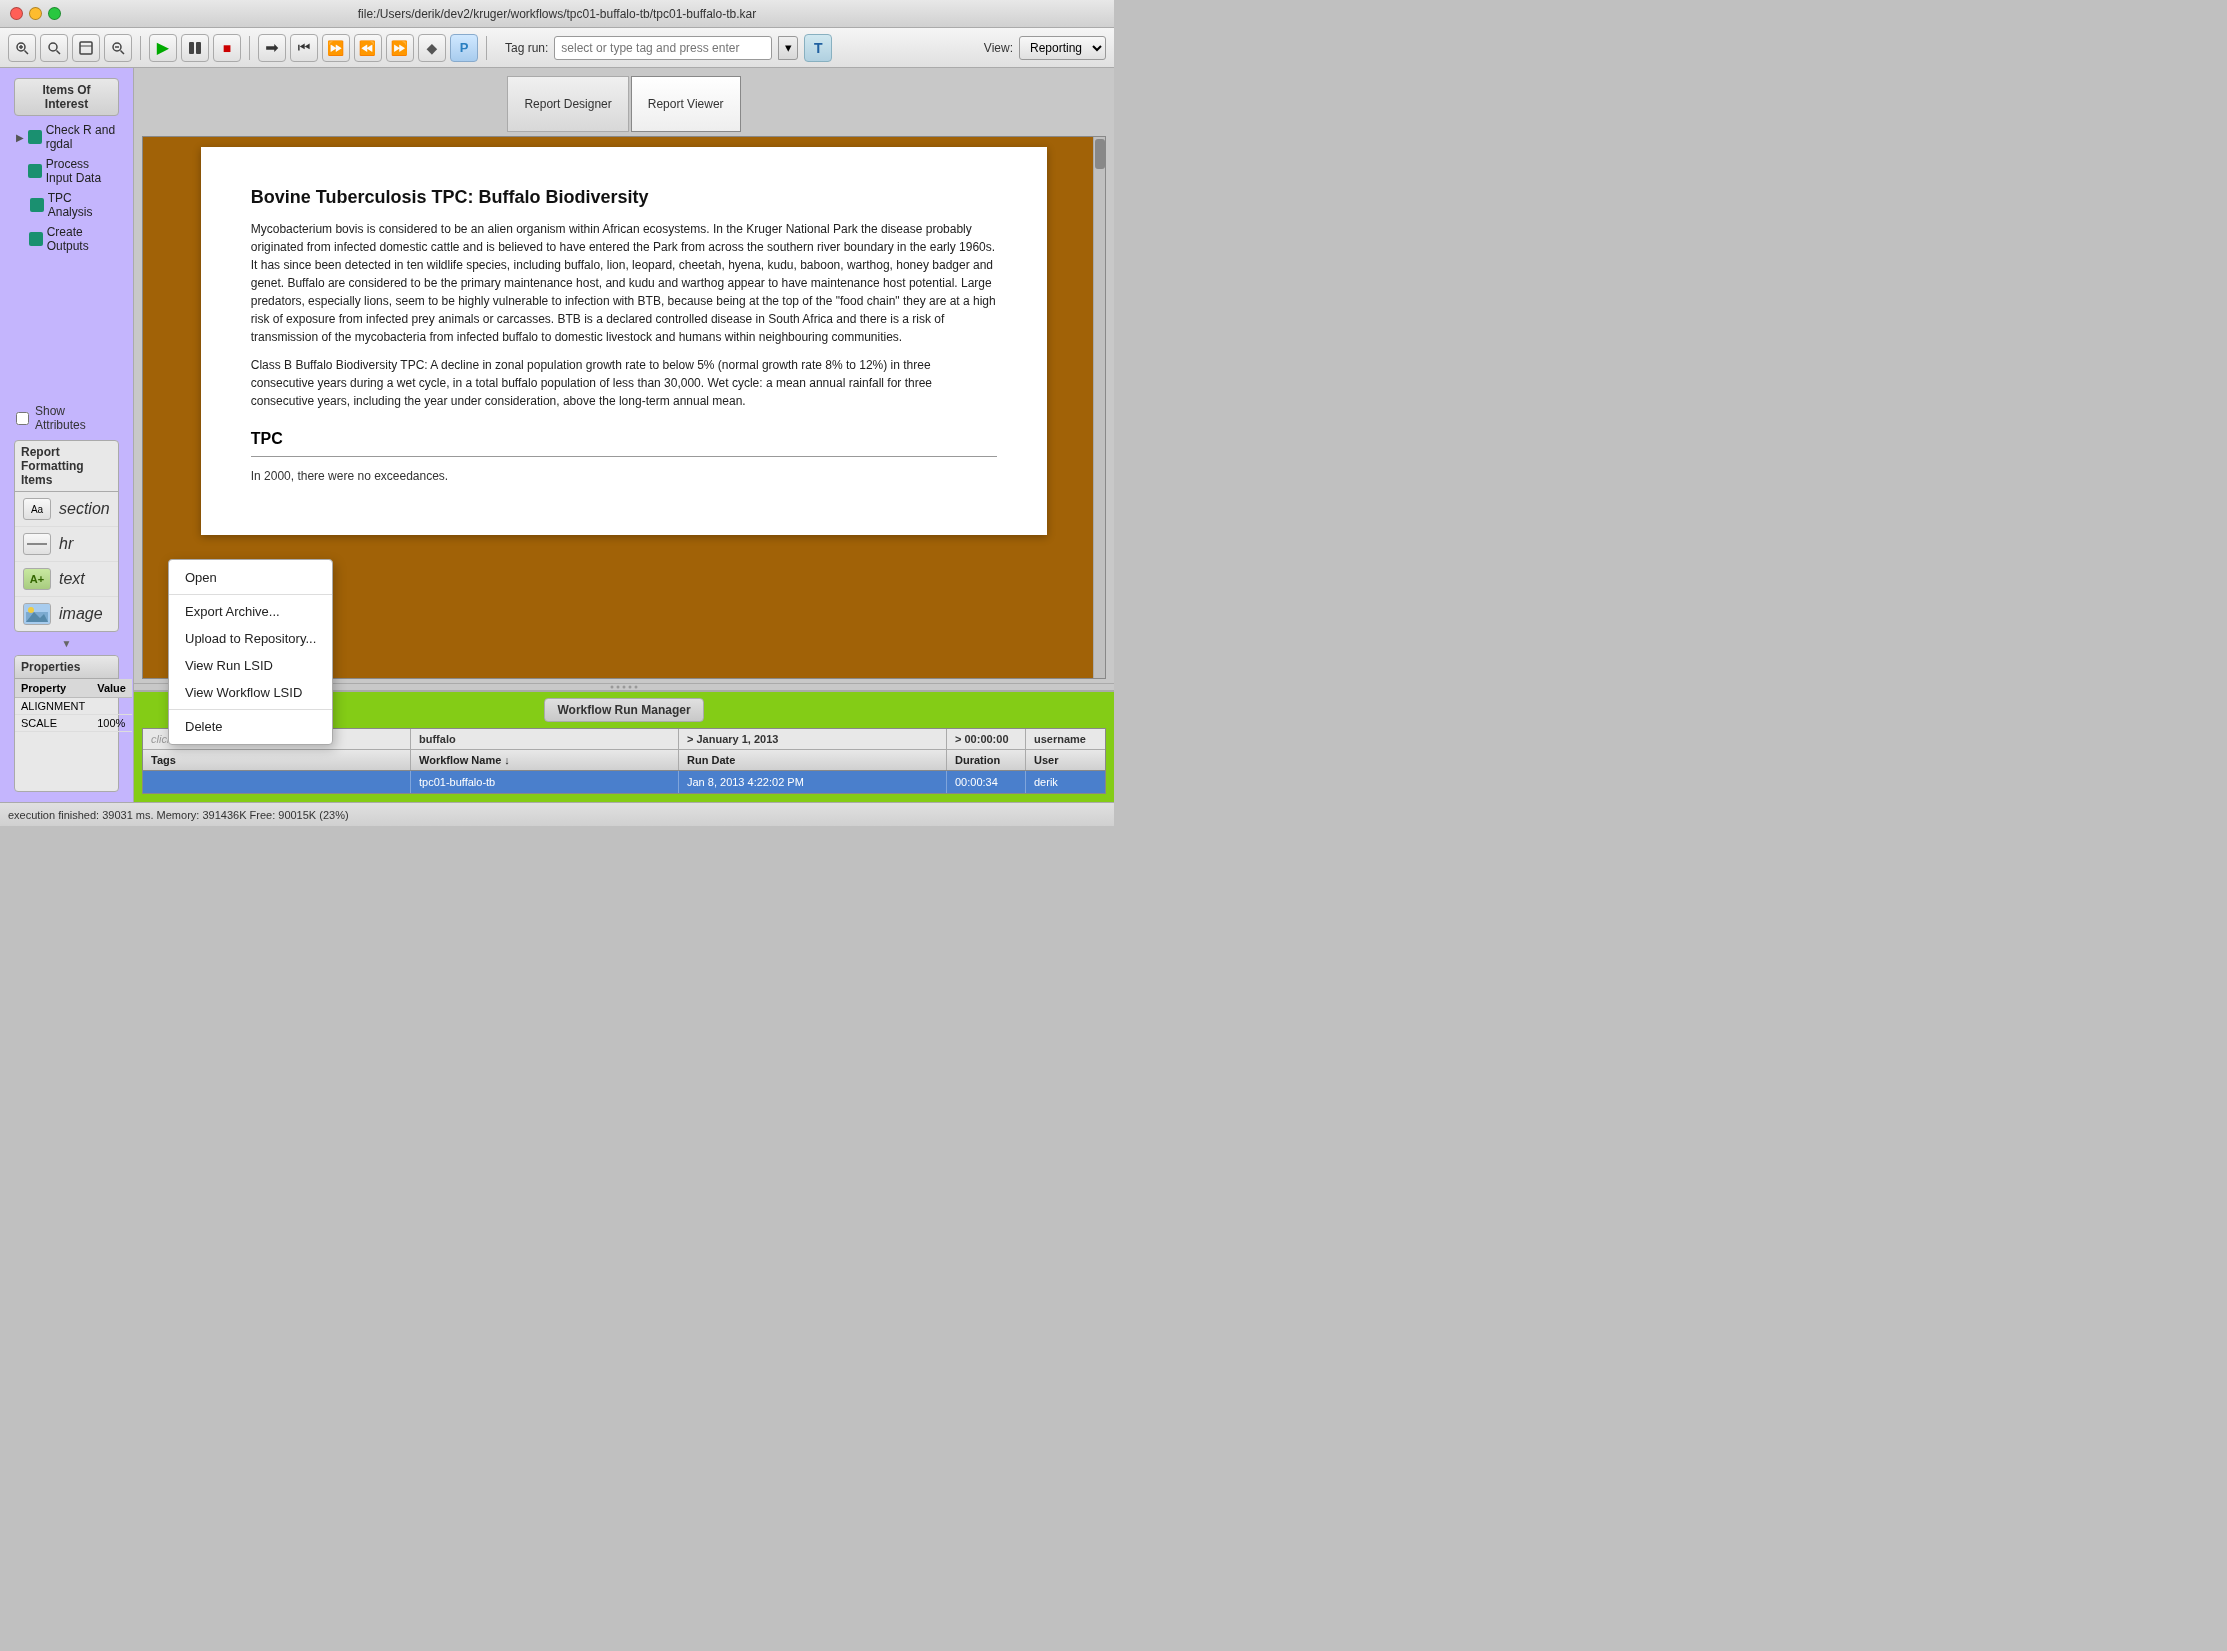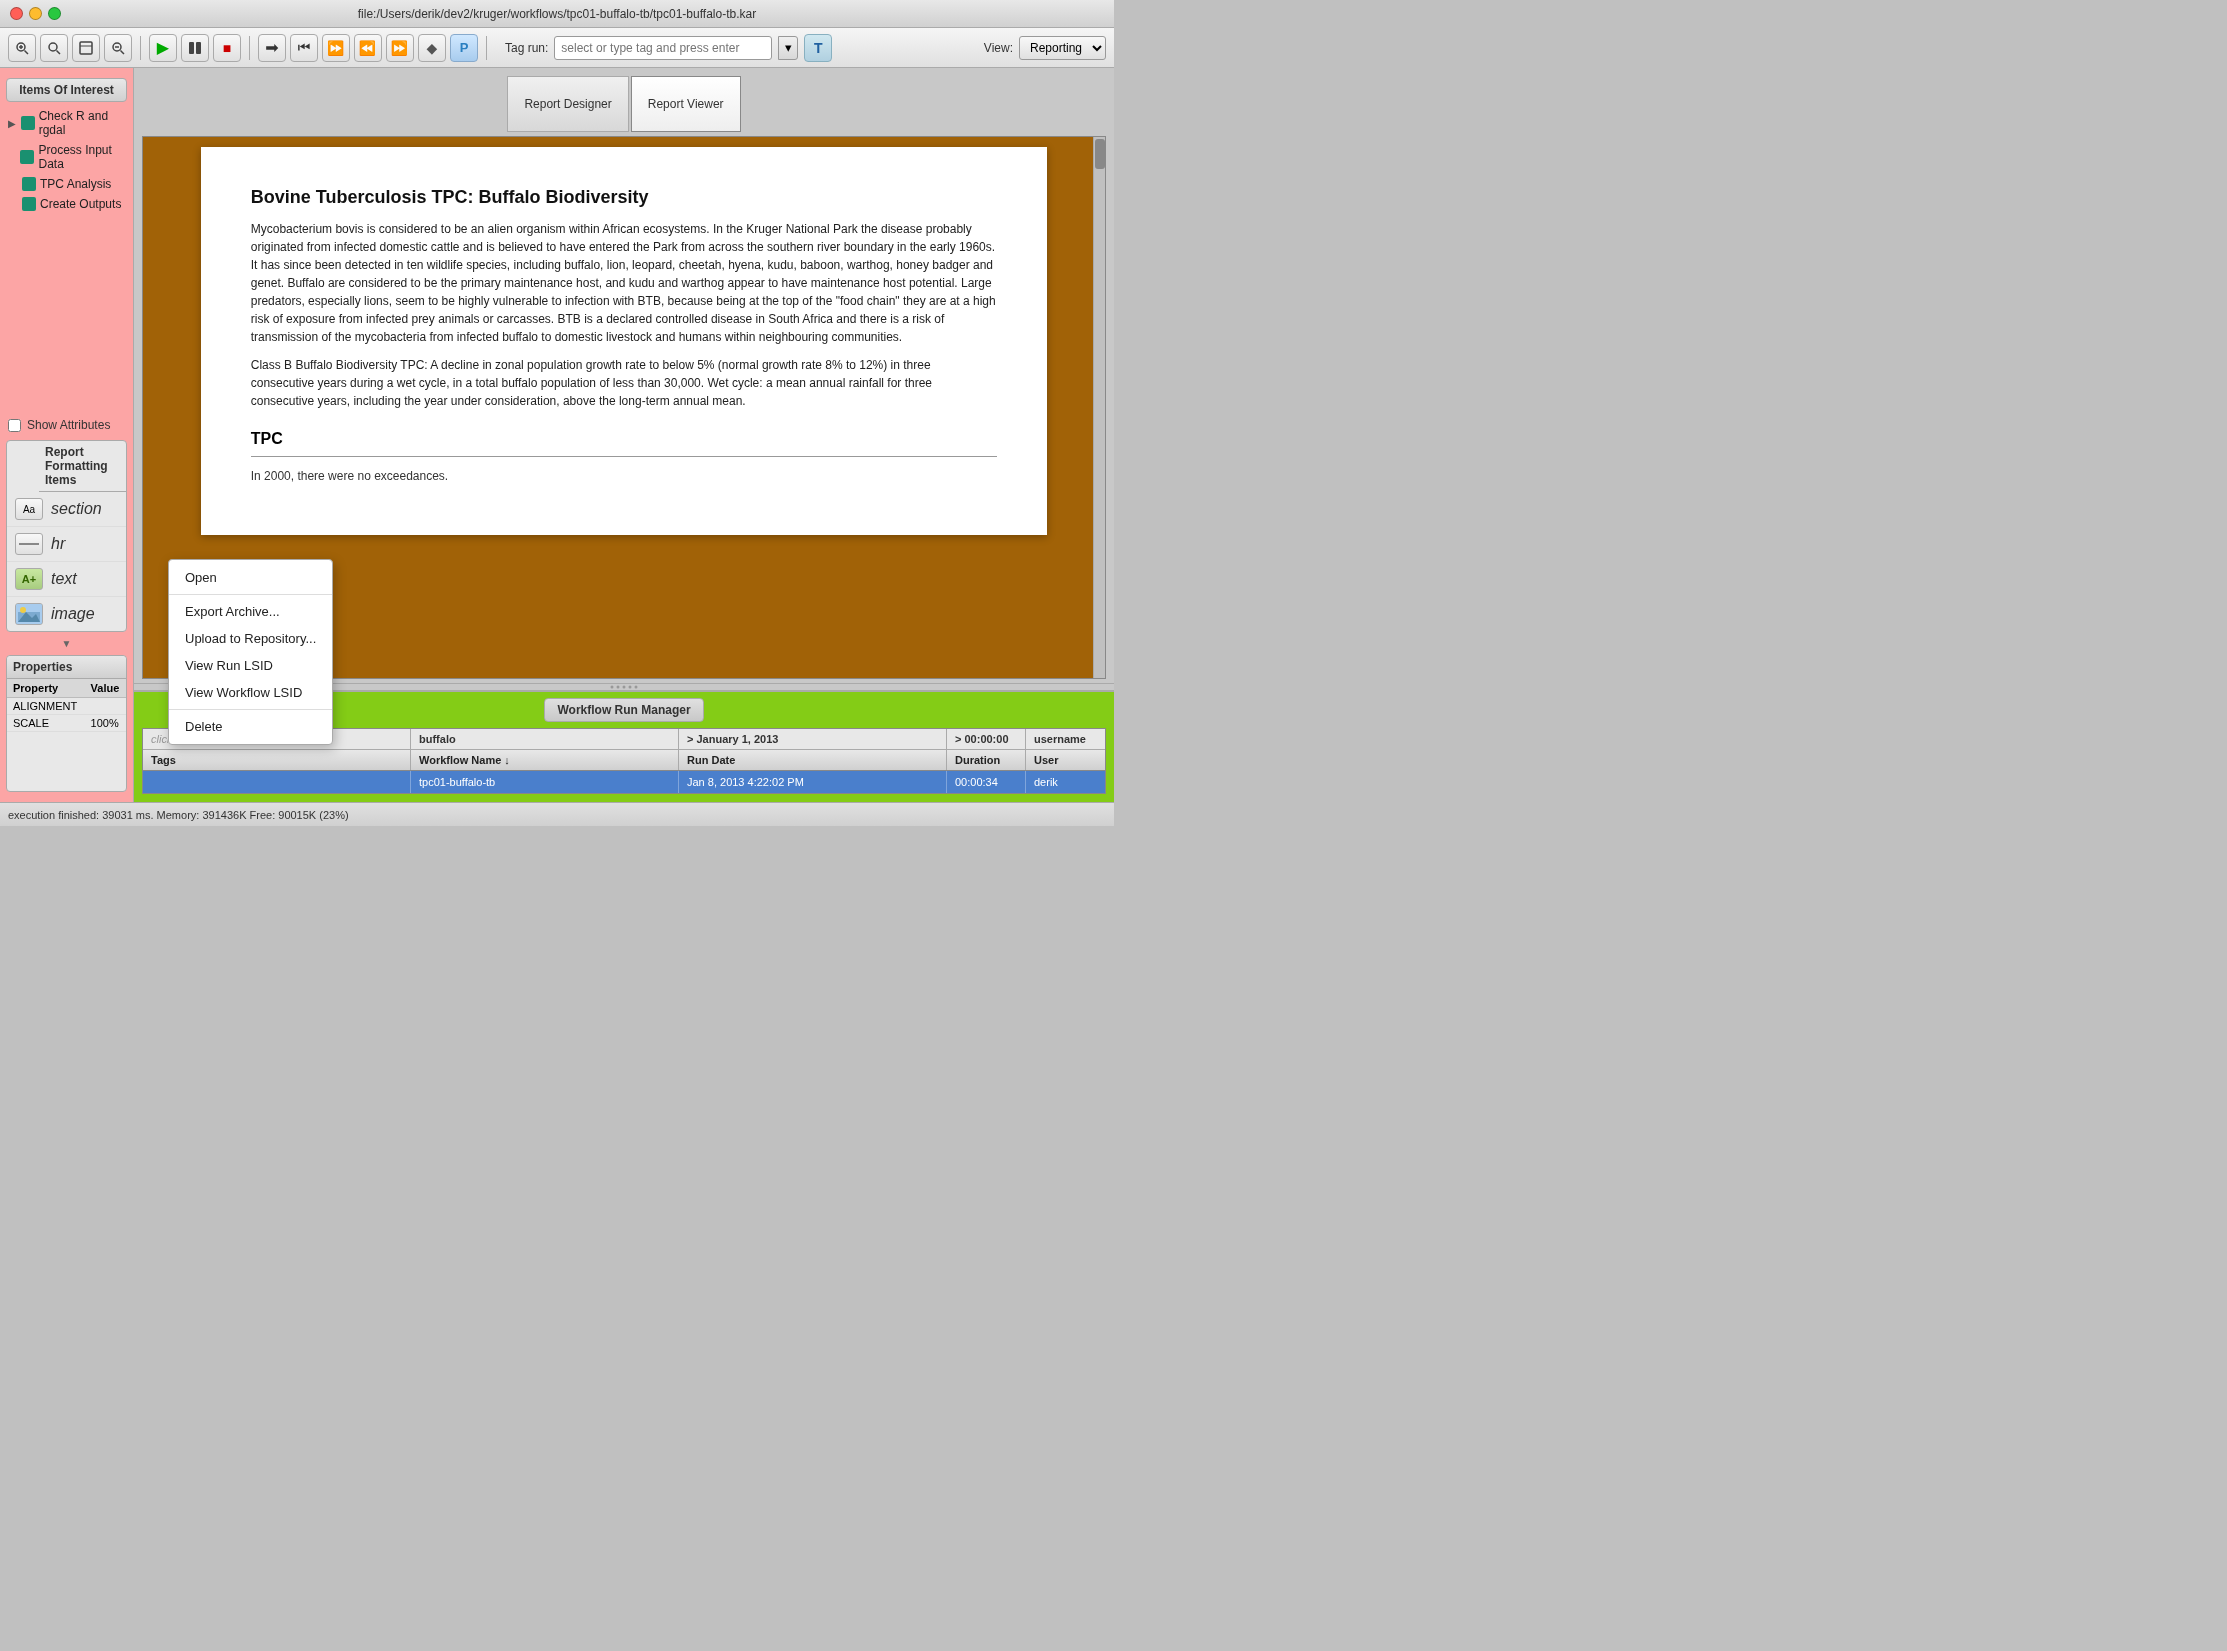--- a/index.html
+++ b/index.html
@@ -132,25 +132,25 @@
 
     
     #main-area {
       display: flex;
       height: calc(826px - 28px - 40px - 24px);
     }
 
     
     #left-panel {
       width: 134px;
-      background: #fca5a5;
+      background: #c4b5fd;
       border-right: 1px solid #aaa;
       display: flex;
       flex-direction: column;
-      padding: 6px 0;
+      padding: 6px 8px;
     }
 
     #items-of-interest {
       background: linear-gradient(to bottom, #e8e8e8, #d0d0d0);
       border: 1px solid #aaa;
       border-radius: 4px;
       margin: 4px 6px;
       padding: 4px 6px;
       font-size: 12px;
       font-weight: bold;
@@ -199,21 +199,20 @@
       border-radius: 4px;
       margin: 4px 6px;
       background: #e8e8e8;
     }
     #report-formatting-title {
       font-size: 12px;
       font-weight: bold;
       color: #333;
       padding: 4px 6px;
       border-bottom: 1px solid #aaa;
-      margin-left: 32px;
     }
     .formatting-item {
       display: flex;
       align-items: center;
       padding: 6px 8px;
       gap: 8px;
       cursor: grab;
       border-bottom: 1px solid #ddd;
     }
     .formatting-item:last-child { border-bottom: none; }

